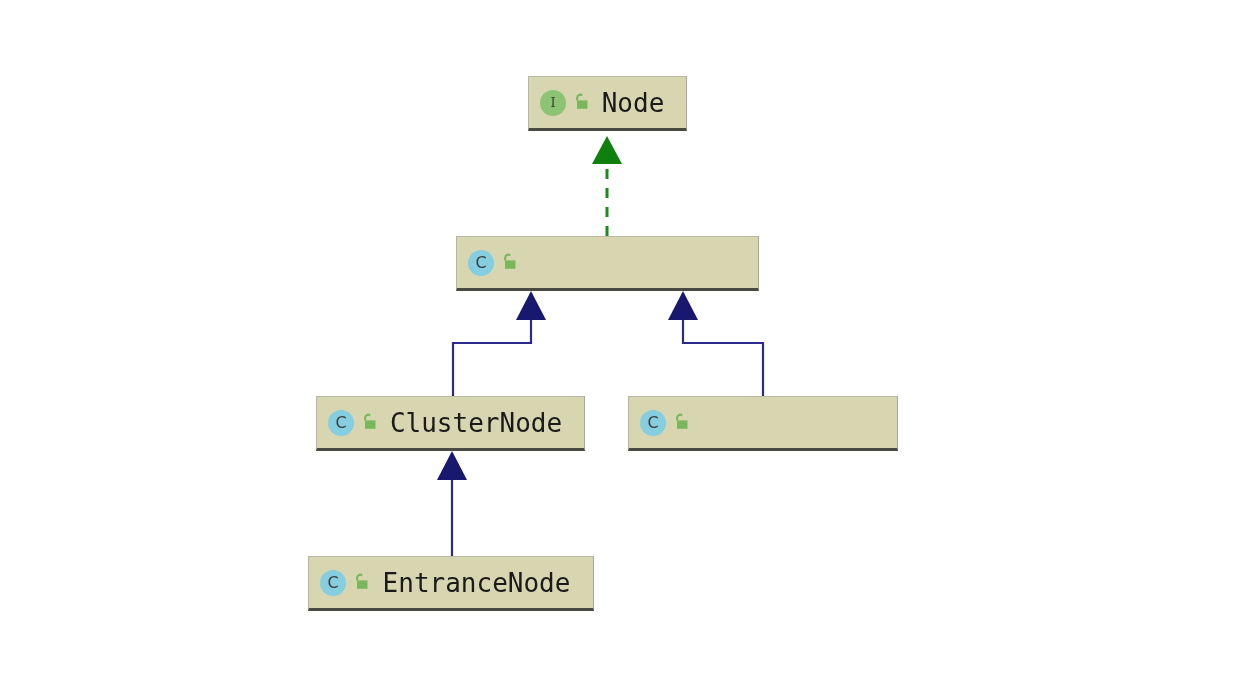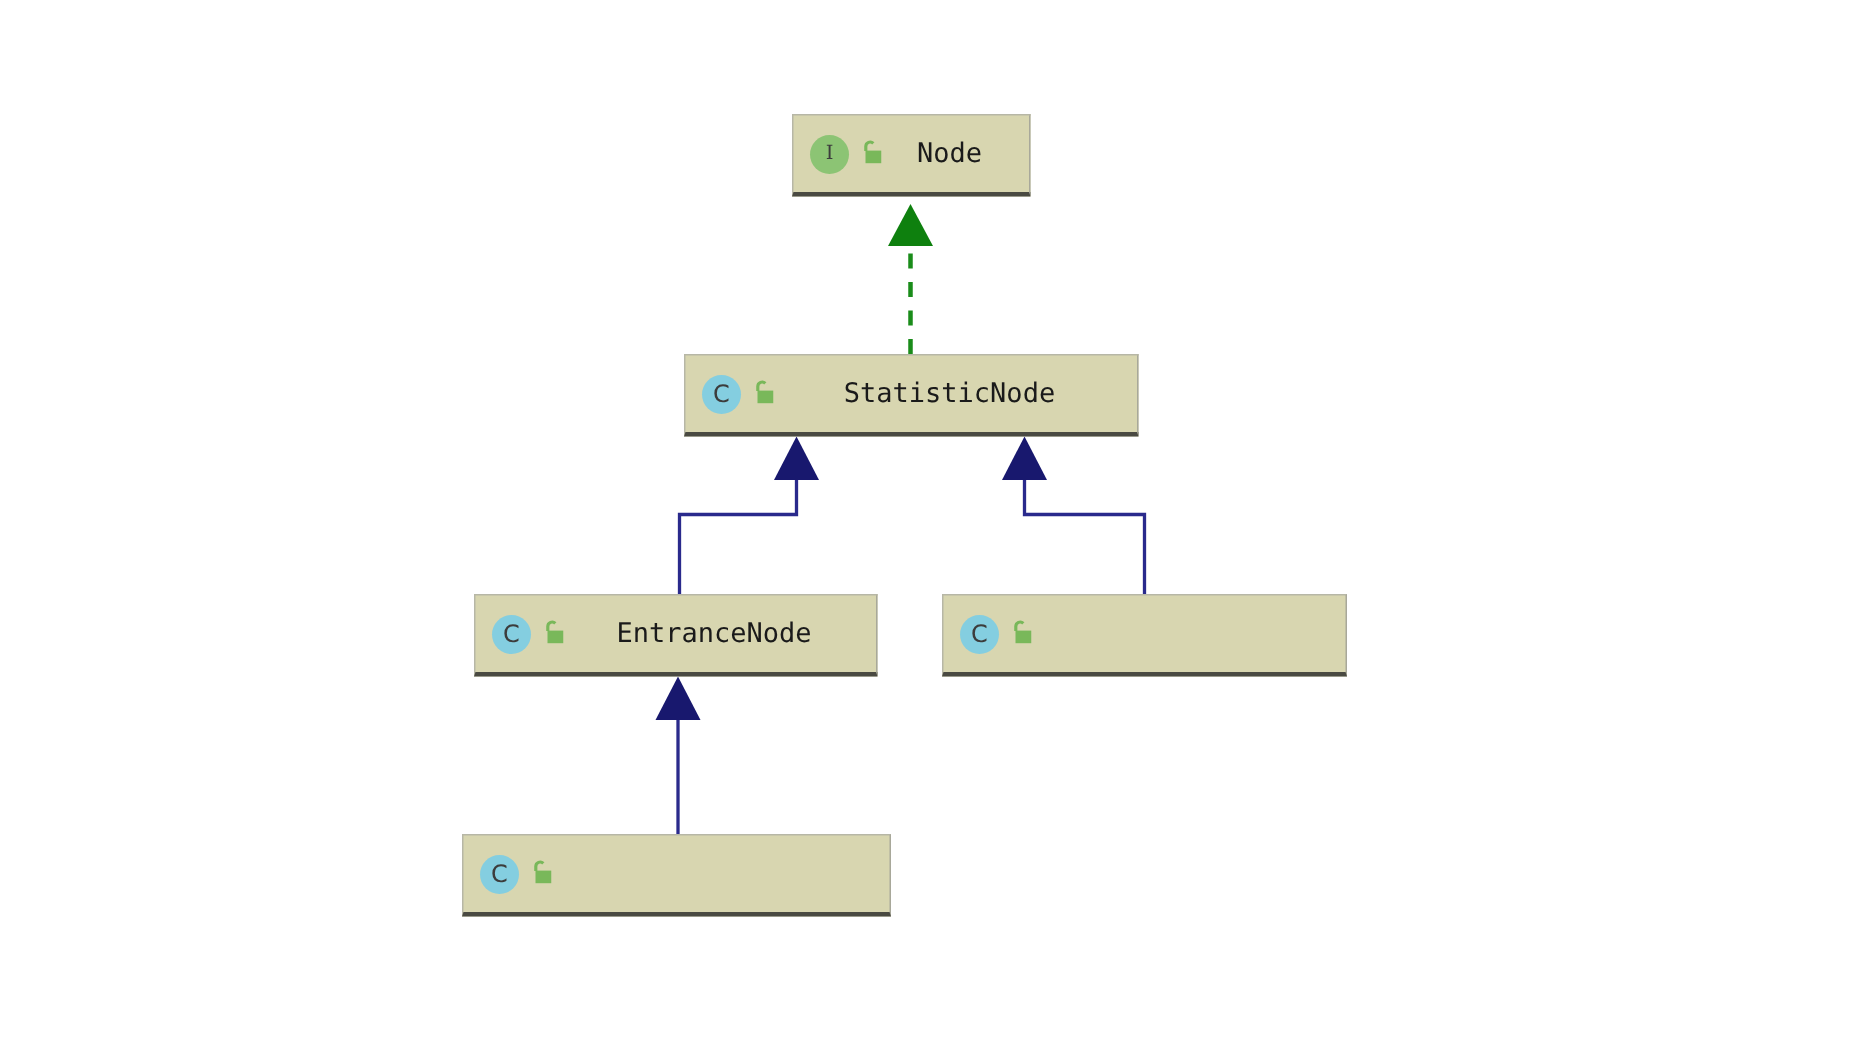--- a/index.html
+++ b/index.html
@@ -68,21 +68,21 @@
     flex: 0 0 auto;
     width: 17px;
     height: 19px;
     position: relative;
     margin-right: 4px;
   }
   .badge-visibility svg { display: block; }
   .node-name {
     flex: 1 1 auto;
     text-align: center;
-    font-size: 18px;
+    font-size: 26px;
     line-height: 1;
     color: #1a1a1a;
     letter-spacing: 0px;
     white-space: nowrap;
     padding-right: 4px;
   }
 </style>
 </head>
 <body>
 
@@ -123,47 +123,47 @@
   </div>
 
   <div class="uml-node" id="box-statisticnode" style="left:456px; top:236px; width:303px; height:55px;">
     <span class="badge-type kind-class">C</span>
     <span class="badge-visibility">
       <svg width="17" height="19" viewBox="0 0 17 19" xmlns="http://www.w3.org/2000/svg">
         <path d="M4.2 7.6 V4.6 a2.9 2.9 0 0 1 5.0 -2.0" fill="none" stroke="#79b85a" stroke-width="2.1"></path>
         <rect x="4.0" y="7.4" width="10.5" height="8.4" fill="#79b85a"></rect>
       </svg>
     </span>
-    <span class="node-name">StatisticNode</span>
   </div>
 
   <div class="uml-node" id="box-defaultnode" style="left:316px; top:396px; width:269px; height:55px;">
     <span class="badge-type kind-class">C</span>
     <span class="badge-visibility">
       <svg width="17" height="19" viewBox="0 0 17 19" xmlns="http://www.w3.org/2000/svg">
         <path d="M4.2 7.6 V4.6 a2.9 2.9 0 0 1 5.0 -2.0" fill="none" stroke="#79b85a" stroke-width="2.1"></path>
         <rect x="4.0" y="7.4" width="10.5" height="8.4" fill="#79b85a"></rect>
       </svg>
     </span>
-    <span class="node-name">EntranceNode</span>
+    <span class="node-name">ClusterNode</span>
   </div>
 
   <div class="uml-node" id="box-clusternode" style="left:628px; top:396px; width:270px; height:55px;">
     <span class="badge-type kind-class">C</span>
     <span class="badge-visibility">
       <svg width="17" height="19" viewBox="0 0 17 19" xmlns="http://www.w3.org/2000/svg">
         <path d="M4.2 7.6 V4.6 a2.9 2.9 0 0 1 5.0 -2.0" fill="none" stroke="#79b85a" stroke-width="2.1"></path>
         <rect x="4.0" y="7.4" width="10.5" height="8.4" fill="#79b85a"></rect>
       </svg>
     </span>
   </div>
 
   <div class="uml-node" id="box-entrancenode" style="left:308px; top:556px; width:286px; height:55px;">
     <span class="badge-type kind-class">C</span>
     <span class="badge-visibility">
       <svg width="17" height="19" viewBox="0 0 17 19" xmlns="http://www.w3.org/2000/svg">
         <path d="M4.2 7.6 V4.6 a2.9 2.9 0 0 1 5.0 -2.0" fill="none" stroke="#79b85a" stroke-width="2.1"></path>
         <rect x="4.0" y="7.4" width="10.5" height="8.4" fill="#79b85a"></rect>
       </svg>
     </span>
+    <span class="node-name">EntranceNode</span>
   </div>
 
 </div>
 
 </body></html>

